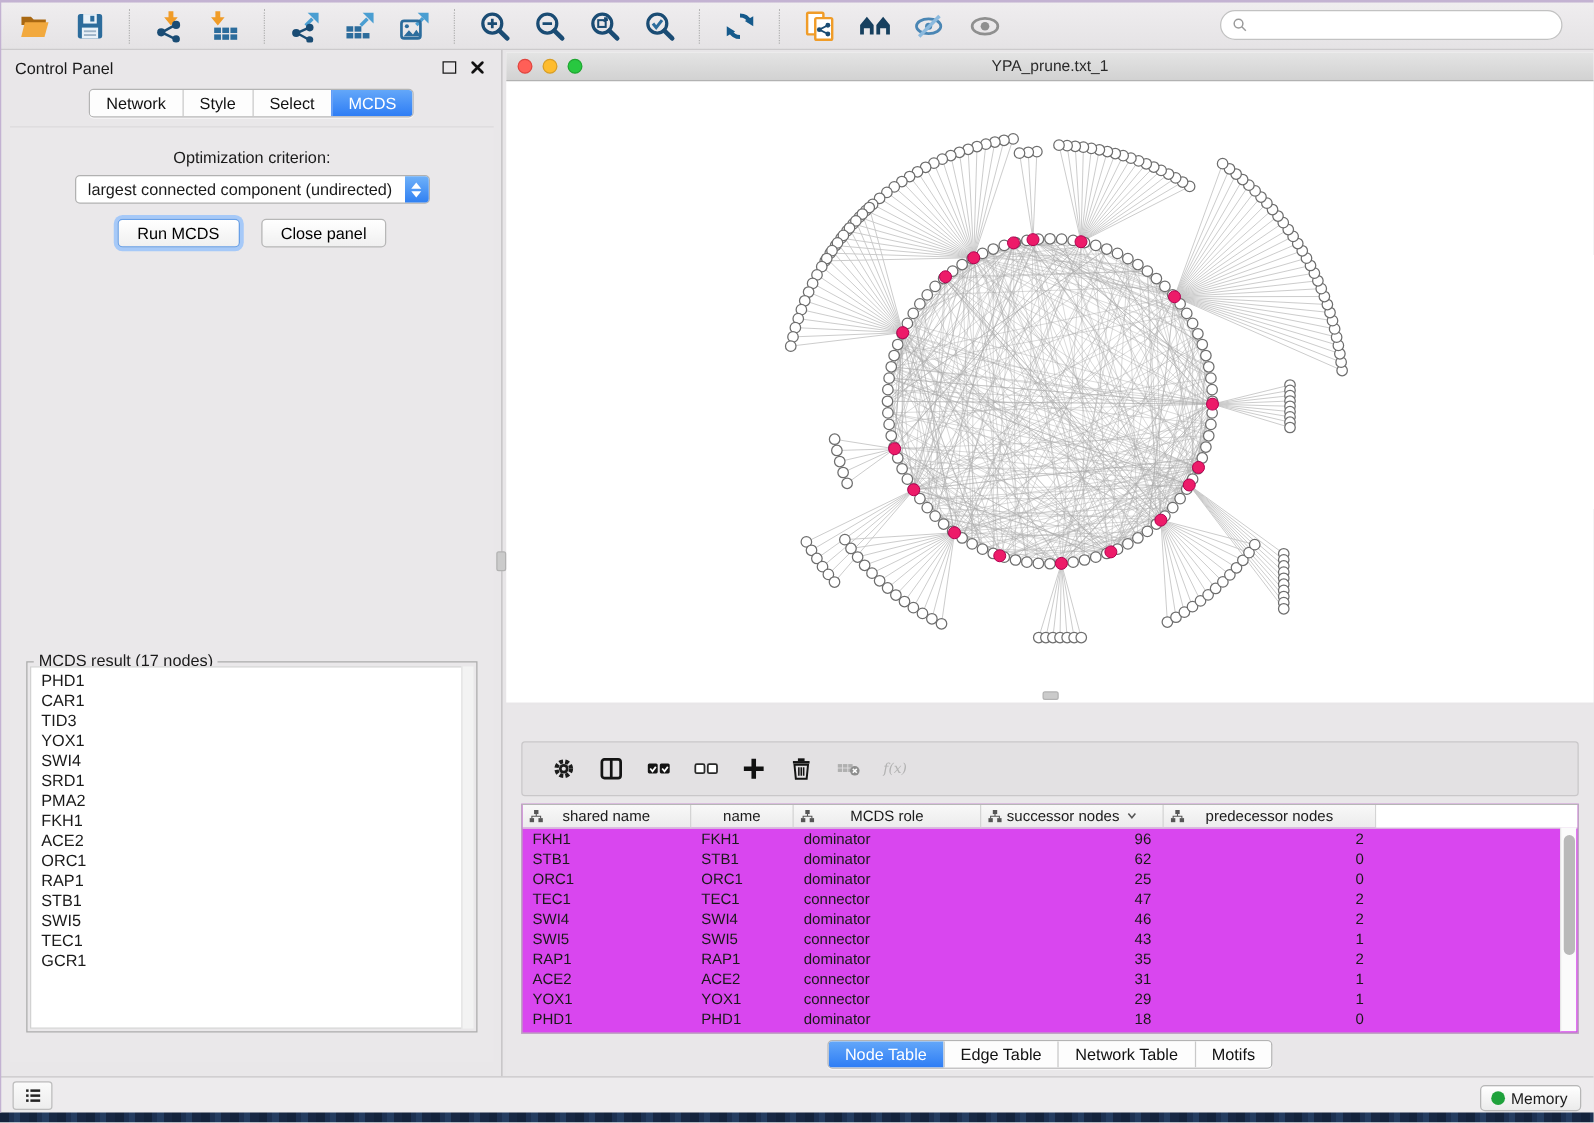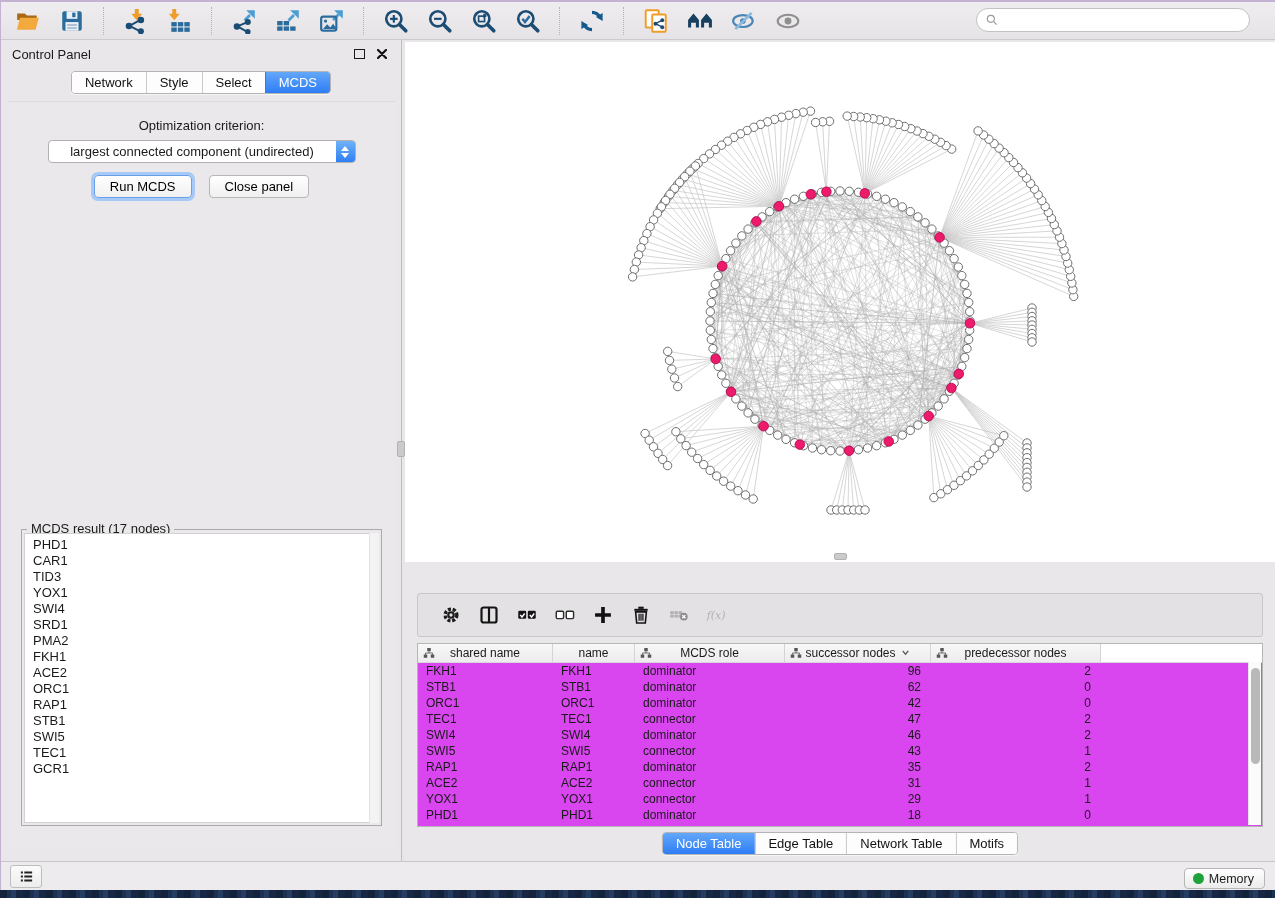--- a/index.html
+++ b/index.html
@@ -34,21 +34,21 @@
   .seg{display:inline-flex;border:1px solid #b4b4b4;border-radius:4px;overflow:hidden;background:#fdfdfd;
        box-shadow:0 1px 0 rgba(255,255,255,.6);}
   .seg .tab{padding:3px 13px;font-size:13px;border-left:1px solid #c9c9c9;background:#fdfdfd;color:#111;
             white-space:nowrap;}
   .seg .tab:first-child{border-left:none;}
   .seg .tab.active{background:linear-gradient(#63a7f9,#2e7df5);color:#fff;border-left-color:#2e7df5;}
   .cp-tabs{display:flex;justify-content:center;margin-top:3px;}
   .cp-content{position:absolute;top:61px;left:7px;right:6px;bottom:12px;background:#eae8ea;
               border-top:1px solid #dcdadc;}
   .opt-label{text-align:center;font-size:13px;margin-top:16px;}
-  .select-box{margin:7px auto 0;width:308px;height:23px;border:1px solid #b1b1b1;border-radius:4px;
+  .select-box{margin:7px auto 0;width:284px;height:23px;border:1px solid #b1b1b1;border-radius:4px;
               background:#fff;display:flex;align-items:center;box-sizing:border-box;}
   .select-text{flex:1;text-align:center;font-size:13px;}
   .stepper{width:19px;align-self:stretch;background:linear-gradient(#6fb1f9,#3080f2);
            border-radius:0 3px 3px 0;display:flex;flex-direction:column;align-items:center;
            justify-content:center;gap:2px;}
   .tri-up{width:0;height:0;border-left:4px solid transparent;border-right:4px solid transparent;
           border-bottom:5px solid #fff;}
   .tri-down{width:0;height:0;border-left:4px solid transparent;border-right:4px solid transparent;
             border-top:5px solid #fff;}
   .btn-row{display:flex;justify-content:center;gap:17px;margin-top:12px;}
@@ -338,20 +338,28 @@
           <div class="result-item">SWI5</div>
           <div class="result-item">TEC1</div>
           <div class="result-item">GCR1</div>
         </div>
       <div class="list-track"></div>
     </div>
   </div>
 </div>
 
 <div class="network-window">
+  <div class="net-titlebar">
+    <span class="net-title">YPA_prune.txt_1</span>
+    <span class="lights">
+      <span class="light red"></span>
+      <span class="light yellow"></span>
+      <span class="light green"></span>
+    </span>
+  </div>
   <svg class="network-canvas" width="868" height="497" viewBox="0 0 868 497">
       <g stroke="#ababab" stroke-width="0.7" stroke-opacity="0.5">
         <line x1="325.6" y1="327.3" x2="313.2" y2="211.6"></line>
         <line x1="512.9" y1="361.1" x2="364.7" y2="366.4"></line>
         <line x1="497.3" y1="142.9" x2="306.3" y2="275.5"></line>
         <line x1="416.5" y1="128.3" x2="336.8" y2="342.1"></line>
         <line x1="520.1" y1="355.2" x2="308.0" y2="229.4"></line>
         <line x1="444.3" y1="127.3" x2="526.9" y2="348.9"></line>
         <line x1="425.7" y1="386.7" x2="389.6" y2="135.2"></line>
         <line x1="480.4" y1="135.2" x2="305.0" y2="257.0"></line>
@@ -1364,21 +1372,21 @@
           <div class="t-cell" style="width: 135px;">STB1</div>
           <div class="t-cell" style="width: 82px;">STB1</div>
           <div class="t-cell" style="width: 150px;">dominator</div>
           <div class="t-cell num" style="width: 146px;">62</div>
           <div class="t-cell num" style="width: 170px;">0</div>
         </div>
         <div class="t-row">
           <div class="t-cell" style="width: 135px;">ORC1</div>
           <div class="t-cell" style="width: 82px;">ORC1</div>
           <div class="t-cell" style="width: 150px;">dominator</div>
-          <div class="t-cell num" style="width: 146px;">42</div>
+          <div class="t-cell num" style="width: 146px;">25</div>
           <div class="t-cell num" style="width: 170px;">0</div>
         </div>
         <div class="t-row">
           <div class="t-cell" style="width: 135px;">TEC1</div>
           <div class="t-cell" style="width: 82px;">TEC1</div>
           <div class="t-cell" style="width: 150px;">connector</div>
           <div class="t-cell num" style="width: 146px;">47</div>
           <div class="t-cell num" style="width: 170px;">2</div>
         </div>
         <div class="t-row">

